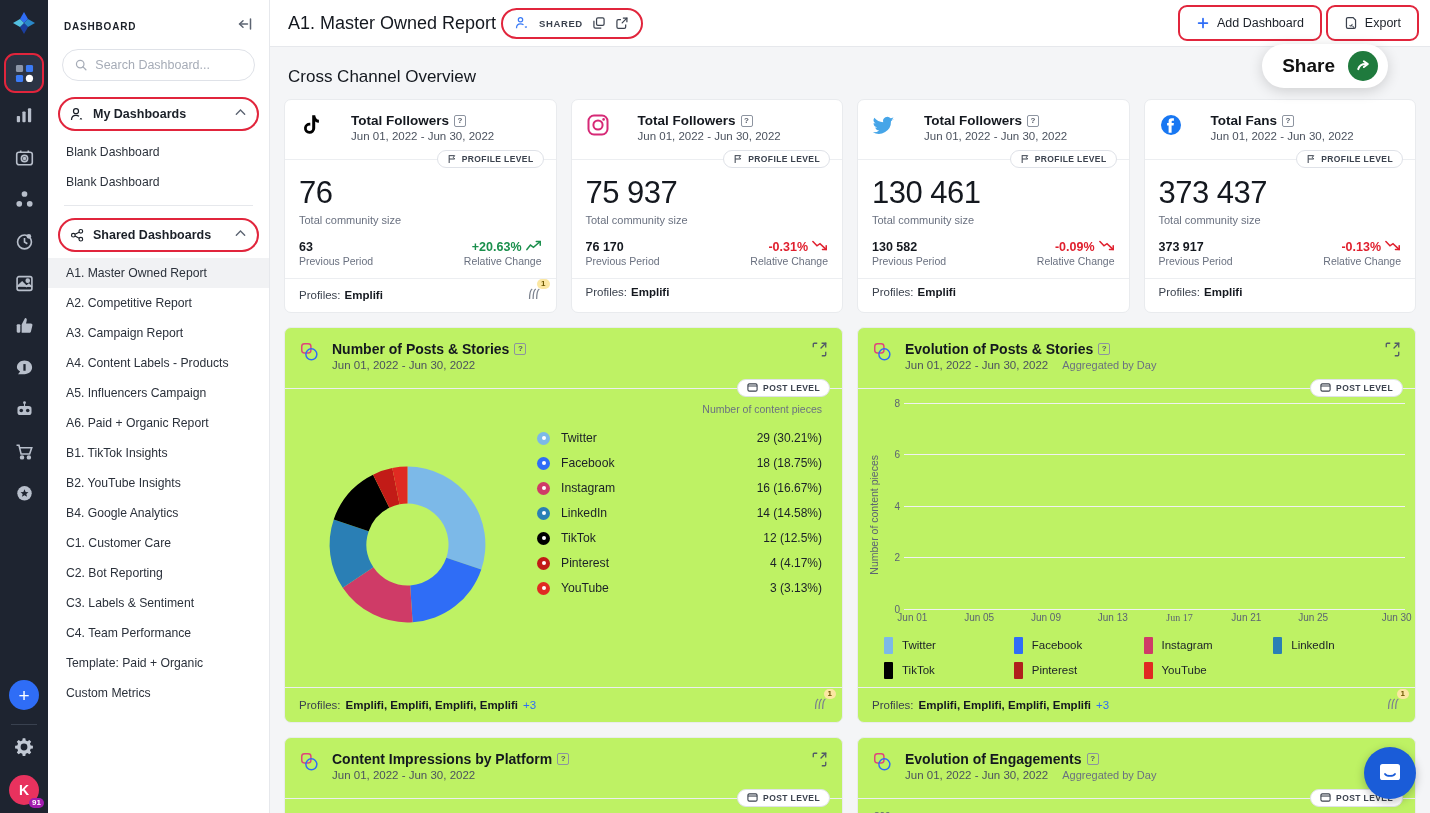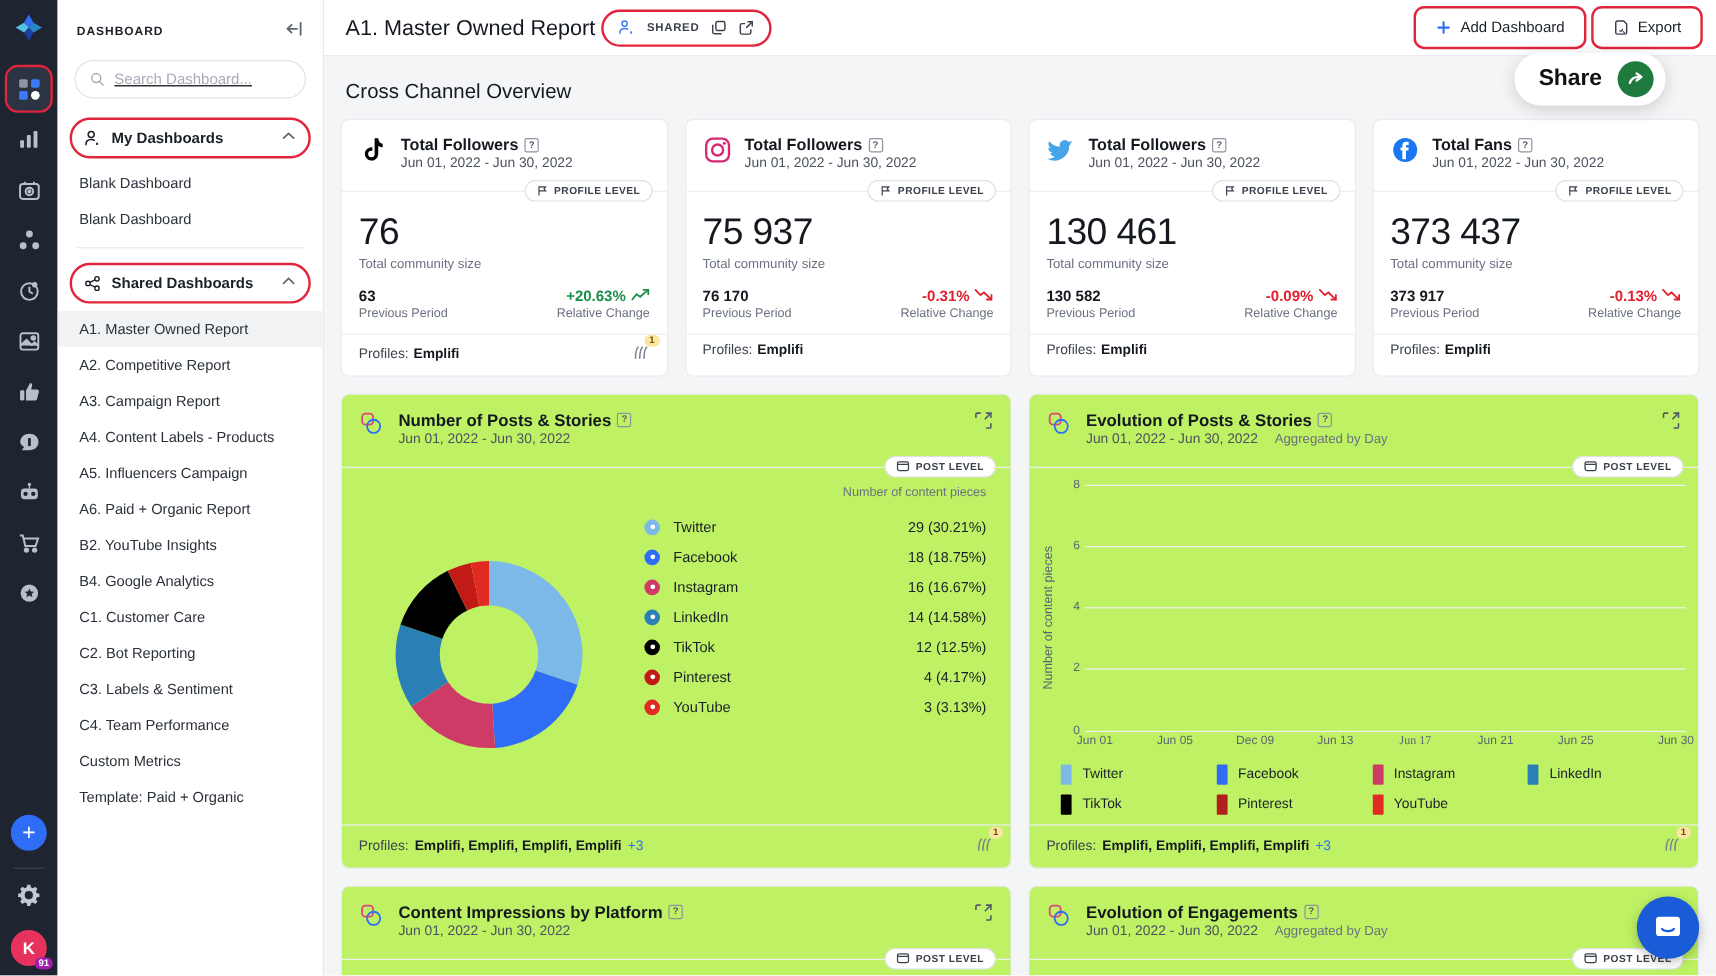--- a/index.html
+++ b/index.html
@@ -54,21 +54,21 @@
     overflow: hidden; position: relative;
   }
   .sb-head {
     display: flex; align-items: center; justify-content: space-between;
     padding: 16px 16px 13px 16px;
   }
   .sb-head-title {
     font-size: 10px; font-weight: bold; letter-spacing: .8px; color: #1b2028;
   }
   .sb-collapse { cursor: pointer; color: #5c6472; }
-  .sb-search-wrap { padding: 0 14px 4px 14px; text-decoration: underline; }
+  .sb-search-wrap { padding: 0 14px 4px 14px; }
   .sb-search {
     display: flex; align-items: center; gap: 8px;
     border: 1px solid #dfe2e8; border-radius: 20px;
     height: 32px; padding: 0 12px;
   }
   .sb-search input {
     border: 0; outline: 0; font-size: 12.5px; color: #8a919d;
     font-family: "Liberation Sans", sans-serif; width: 100%; background: transparent;
   }
   .sb-search input::placeholder { color: #a6acb7; }
@@ -124,21 +124,21 @@
   .scroll { flex: 1 1 auto; overflow: hidden; padding: 0 14px; }
   .sec-title { font-size: 17px; color: #14181f; margin: 20px 0 12px 4px; }
 
   .row { display: flex; gap: 14px; margin-bottom: 14px; }
 
   
   .kpi {
     flex: 1 1 0; background: #fff; border-radius: 7px; border: 1px solid #e9ebee;
     display: flex; flex-direction: column; min-width: 0;
   }
-  .kpi-head { display: flex; gap: 11px; padding: 13px 14px 0 14px; align-items: flex-start; }
+  .kpi-head { display: flex; gap: 28px; padding: 13px 14px 0 14px; align-items: flex-start; }
   .kpi-tt { font-size: 13.5px; font-weight: bold; color: #14181f; display: flex; align-items: center; gap: 5px; }
   .kpi-dt { font-size: 11.5px; color: #4b525e; margin-top: 2px; }
   .lvl-row { position: relative; height: 18px; margin-top: 8px; }
   .lvl-row:before {
     content: ""; position: absolute; left: 0; right: 0; top: 9px; height: 1px; background: #eceef1;
   }
   .lvl {
     position: absolute; right: 12px; top: 0; background: #fff;
     border: 1px solid #dfe2e8; border-radius: 10px; height: 18px;
     display: flex; align-items: center; gap: 5px; padding: 0 9px;
@@ -398,28 +398,29 @@
           </svg>
       </span>
     </div>
     <div class="sb-list" id="shared-list">
         <div class="sb-link selected">A1. Master Owned Report</div>
         <div class="sb-link">A2. Competitive Report</div>
         <div class="sb-link">A3. Campaign Report</div>
         <div class="sb-link">A4. Content Labels - Products</div>
         <div class="sb-link">A5. Influencers Campaign</div>
         <div class="sb-link">A6. Paid + Organic Report</div>
+        <div class="sb-link">B1. TikTok Insights</div>
         <div class="sb-link">B2. YouTube Insights</div>
         <div class="sb-link">B4. Google Analytics</div>
         <div class="sb-link">C1. Customer Care</div>
         <div class="sb-link">C2. Bot Reporting</div>
         <div class="sb-link">C3. Labels &amp; Sentiment</div>
         <div class="sb-link">C4. Team Performance</div>
+        <div class="sb-link">Template: Paid + Organic</div>
         <div class="sb-link">Custom Metrics</div>
-        <div class="sb-link">Template: Paid + Organic</div>
       </div>
   </div>
 
   <div class="main">
 
     <div class="topbar">
       <div class="page-title">A1. Master Owned Report</div>
       <div class="shared-chip">
         <svg width="15" height="15" viewBox="0 0 18 18" fill="none" stroke="#3b7bf6" stroke-width="1.5">
           <circle cx="6.6" cy="4.4" r="2.6"></circle>
@@ -972,21 +973,21 @@
                           <div class="seg" style="height: 12.5%; background: rgb(47, 109, 246);"></div>
                           <div class="seg" style="height: 12.5%; background: rgb(207, 59, 103);"></div>
                           <div class="seg" style="height: 12.5%; background: rgb(42, 127, 181);"></div>
                         </div>
                       </div>
                   </div>
                 </div>
                 <div class="x-axis" id="x-axis">
                     <div class="x-tick" style="left: 1.66667%;">Jun 01</div>
                     <div class="x-tick" style="left: 15%;">Jun 05</div>
-                    <div class="x-tick" style="left: 28.3333%;">Dec 09</div>
+                    <div class="x-tick" style="left: 28.3333%;">Jun 09</div>
                     <div class="x-tick" style="left: 41.6667%;">Jun 13</div>
                     <div class="x-tick" style="left: 55%; font-family: Liberation Serif, serif;">Jun 17</div>
                     <div class="x-tick" style="left: 68.3333%;">Jun 21</div>
                     <div class="x-tick" style="left: 81.6667%;">Jun 25</div>
                     <div class="x-tick" style="left: 98.3333%;">Jun 30</div>
                   </div>
               </div>
             </div>
           </div>
           <div class="chart-legend" id="bar-legend">

